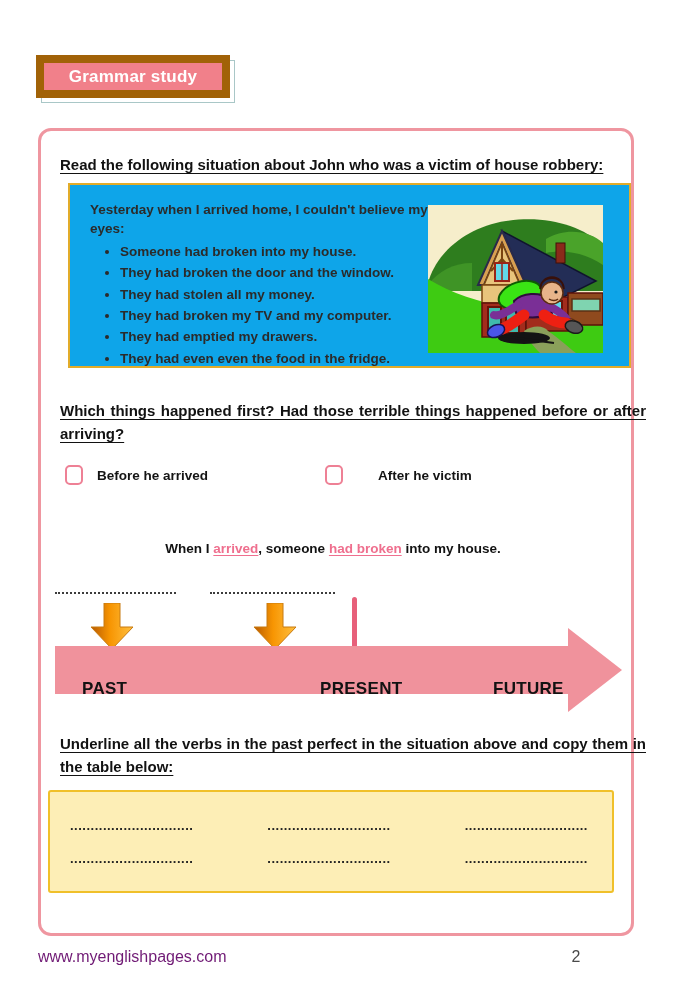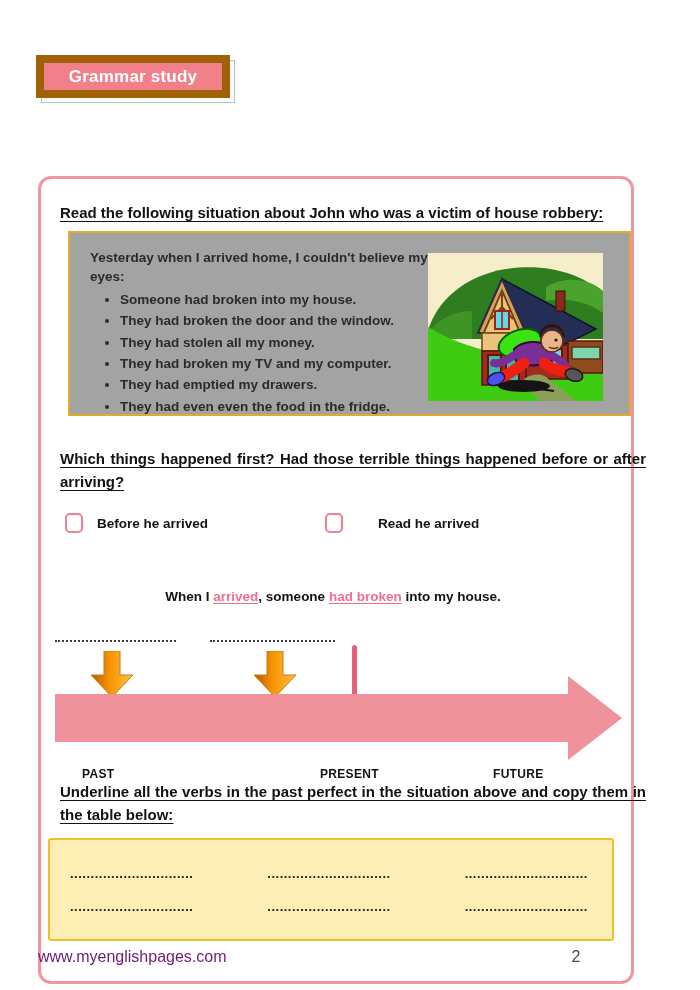--- a/index.html
+++ b/index.html
@@ -7,29 +7,29 @@
 
   
   .badge { position:absolute; left:36px; top:55px; width:194px; height:43px;
     background:#f1808a; border:8px solid #a16207;
     box-shadow:5px 5px 0 -1px #ffffff, 5px 5px 0 0 #a9c7c7;
     display:flex; align-items:center; justify-content:center; }
   .badge span { color:#ffffff; font-size:17px; font-weight:700; letter-spacing:.2px; }
 
   
   .main-box { position:absolute; left:38px; top:128px; width:596px; height:808px;
-    border:3px solid #ef96a0; border-radius:13px; background:#ffffff;margin-top:48px; }
+    border:3px solid #ef96a0; border-radius:13px; background:#ffffff; }
 
   .heading { position:absolute; color:#121212; font-size:15px; font-weight:700;
     line-height:1.55; text-align:justify; text-decoration:underline;
     text-underline-offset:3px; }
 
   
   .situation-box { position:absolute; left:27px; top:52px; width:563px; height:185px;
-    background:#a3a3a3; border:2px solid #e2ac2a; }
+    background:#0ea5e9; border:2px solid #e2ac2a; }
   .situation-text { position:absolute; left:20px; top:16px; width:352px;
     color:#2b2b2b; font-size:13.5px; font-weight:600; line-height:1.4; }
   .situation-text ul { margin-top:4px; padding-left:30px; }
   .situation-text li { margin:2.5px 0; }
   .art { position:absolute; right:26px; top:20px; width:175px; height:148px; }
 
   
   .checkbox { position:absolute; width:18px; height:20px; border:2px solid #ee8095;
     border-radius:5px; background:#ffffff; }
   .option-label { position:absolute; font-size:13.5px; font-weight:600; color:#141414; }
@@ -41,21 +41,21 @@
 
   
   .answer-blank { position:absolute; border-top:2px dotted #3c3c3c; height:0; }
   .down-arrow { position:absolute; width:44px; height:47px; }
   .present-tick { position:absolute; left:311px; top:466px; width:5px; height:52px;
     background:#e7607a; border-radius:3px; }
   .tl-body { position:absolute; left:14px; top:515px; width:513px; height:48px; background:#f0929c; }
   .tl-head { position:absolute; left:527px; top:497px; width:0; height:0;
     border-top:42px solid transparent; border-bottom:42px solid transparent;
     border-left:54px solid #f0929c; }
-  .tl-label { position:absolute; top:588px; font-size:12px; font-weight:700; color:#121212; letter-spacing:.3px; }
+  .tl-label { position:absolute; top:548px; font-size:17px; font-weight:700; color:#121212; letter-spacing:.3px; }
 
   
   .answer-table { position:absolute; left:7px; top:659px; width:566px; height:103px;
     background:#fdeeb6; border:2px solid #f0c02a; border-radius:3px;
     display:flex; flex-direction:column; justify-content:center; gap:18px;
     padding:6px 24px 6px 20px; }
   .table-row { display:flex; justify-content:space-between; }
   .table-blank { font-size:13px; font-weight:700; color:#222222; letter-spacing:.5px; }
 
   
@@ -146,21 +146,21 @@
       <ellipse cx="146" cy="122" rx="9" ry="6" transform="rotate(18 146 122)" fill="#565656" stroke="#1a1a1a" stroke-width="1.5"></ellipse>
     </svg>
   </div>
 
   <div class="heading" style="left:19px; top:268px; width:586px;">Which things happened first? Had those terrible things happened before or after arriving?</div>
 
   <div class="checkbox" style="left:24px; top:334px;"></div>
   <div class="option-label" style="left:56px; top:337px;">Before he arrived</div>
 
   <div class="checkbox" style="left:284px; top:334px;"></div>
-  <div class="option-label" style="left:337px; top:337px;">Read he arrived</div>
+  <div class="option-label" style="left:337px; top:337px;">After he victim</div>
 
 
   <div class="sentence">
     <span>When I </span><span class="verb">arrived</span><span>, someone </span><span class="verb">had broken</span><span> into my house.</span>
   </div>
 
   <div class="answer-blank" style="left:14px; top:461px; width:121px;"></div>
   <div class="answer-blank" style="left:169px; top:461px; width:125px;"></div>
 
   <svg class="down-arrow" style="left:49px; top:472px;" viewBox="0 0 44 47">

